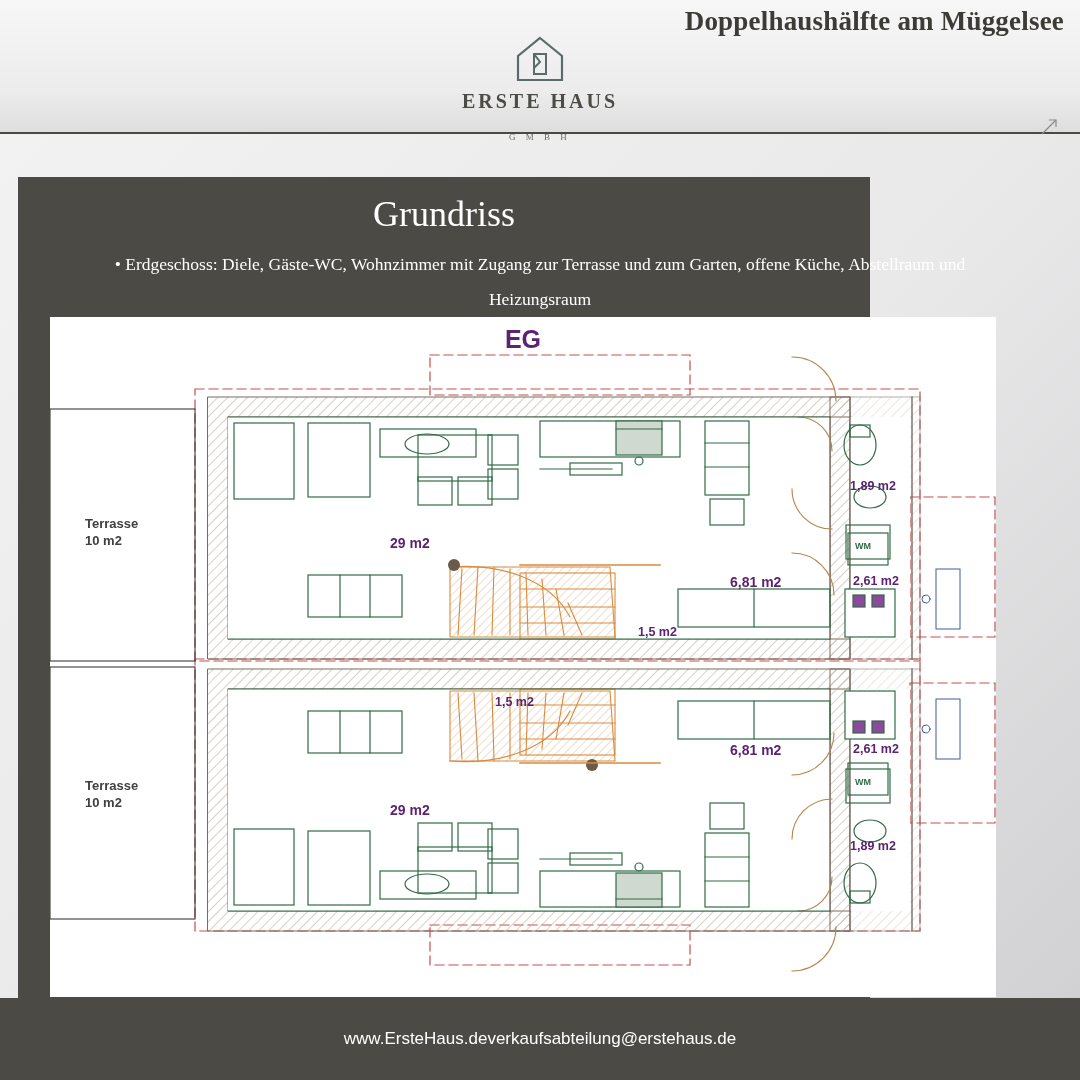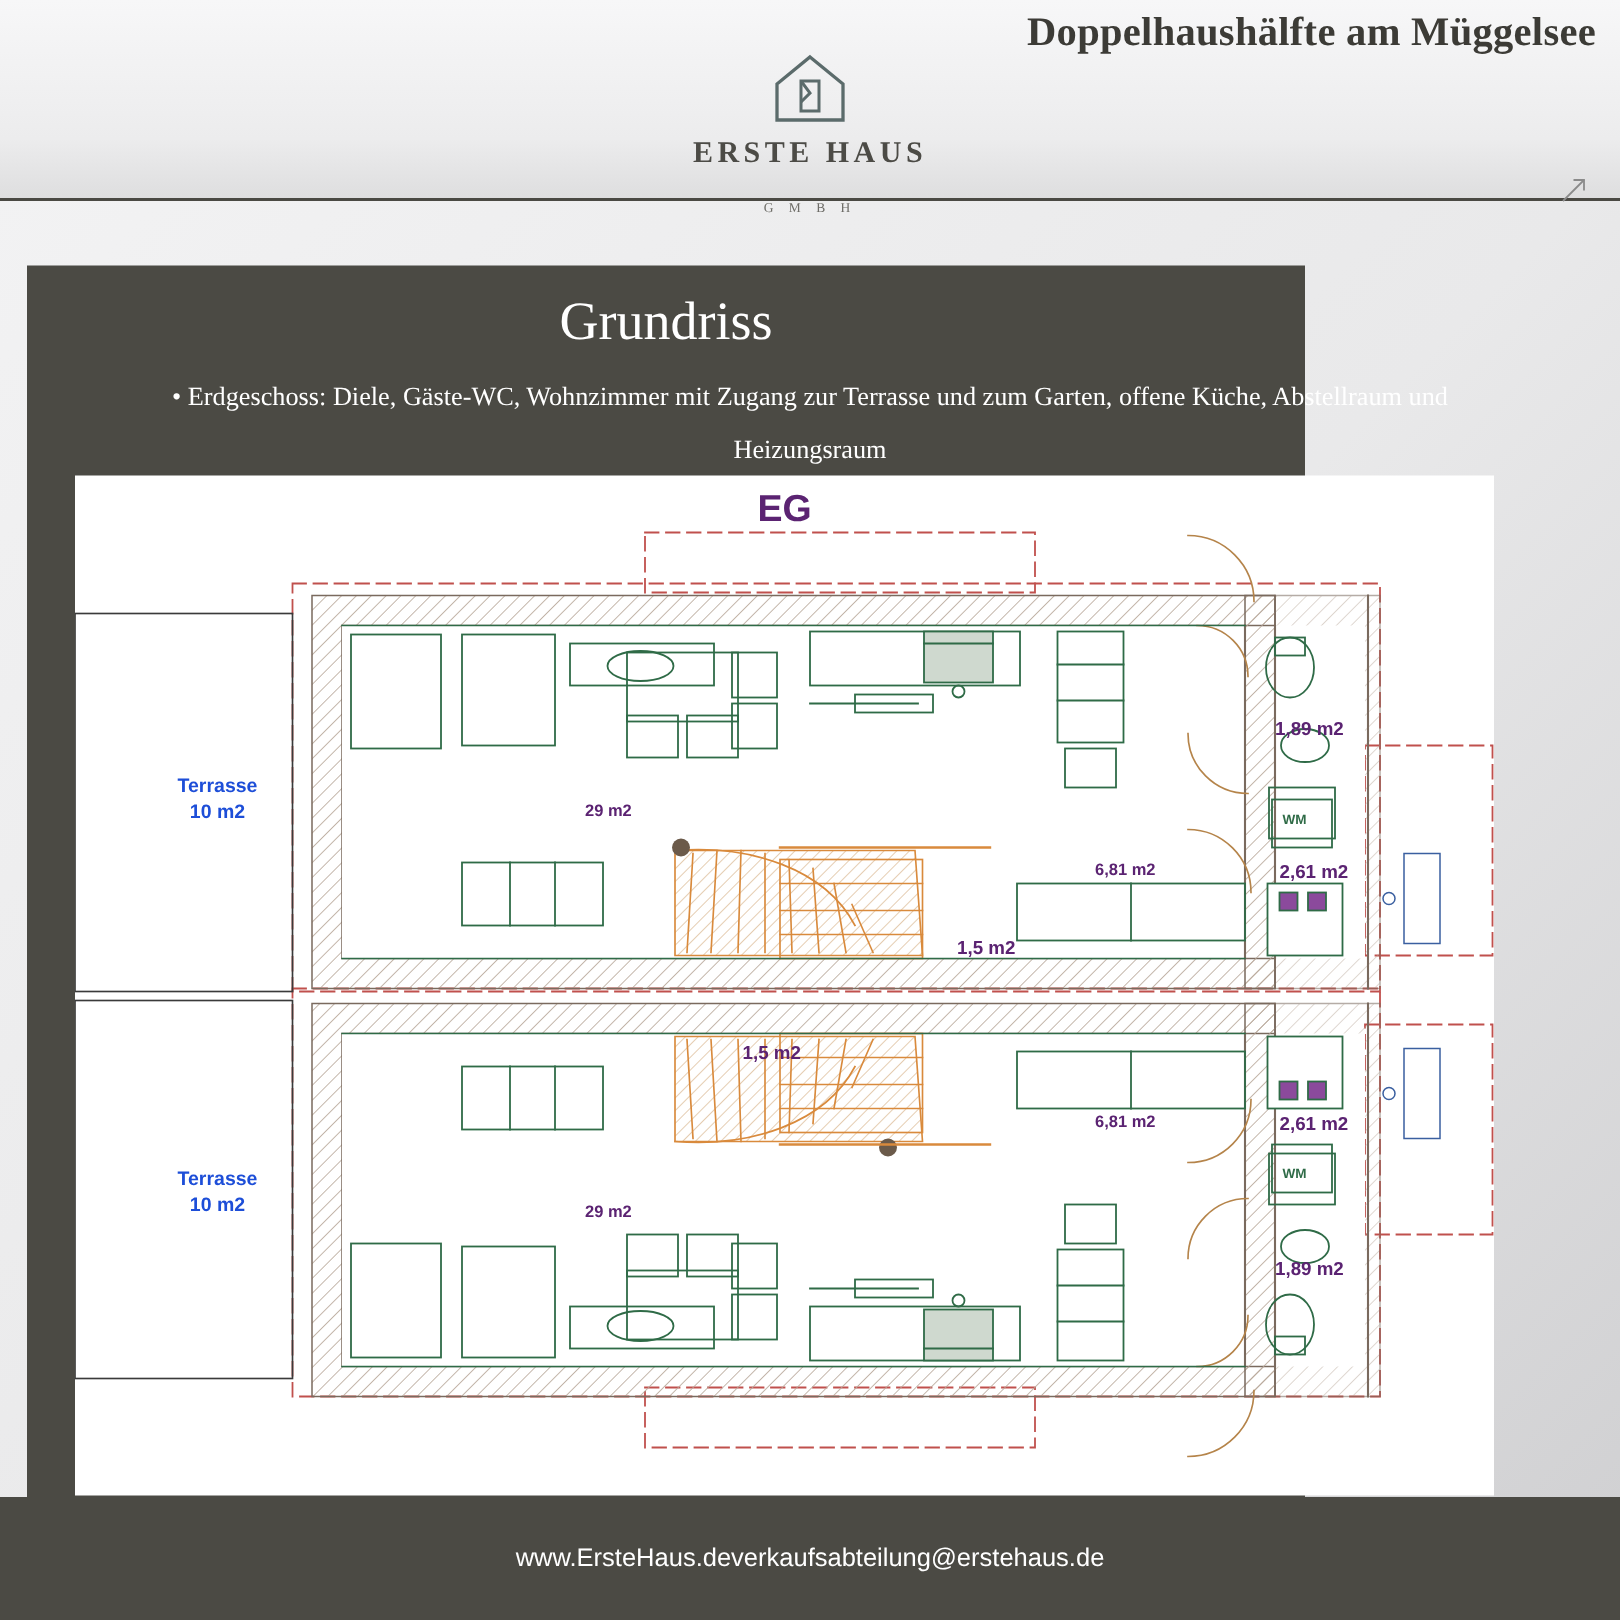--- a/index.html
+++ b/index.html
@@ -65,25 +65,25 @@
     font-family: "Liberation Sans", sans-serif;
   }
   .plan svg { position: absolute; left: 0; top: 0; }
 
   .area {
     position: absolute;
     font-family: "Liberation Sans", sans-serif;
     font-size: 12.5px; font-weight: bold; color: #5b2372;
     white-space: nowrap;
   }
-  .area.big { font-size: 11px; }
+  .area.big { font-size: 14px; }
   .terrasse {
-    position: absolute; text-align: center;
+    position: absolute; text-align: left;
     font-family: "Liberation Sans", sans-serif;
-    font-size: 13px; font-weight: bold; color: #1d4ed8; line-height: 17px;
+    font-size: 13px; font-weight: bold; color: #404040; line-height: 17px;
     white-space: nowrap;
   }
 
   
   .footer {
     position: absolute; left: 0; bottom: 0; width: 1080px; height: 82px;
     background: #4b4a44;
     display: flex; flex-direction: row; align-items: center; justify-content: center;
   }
   .footer div {

